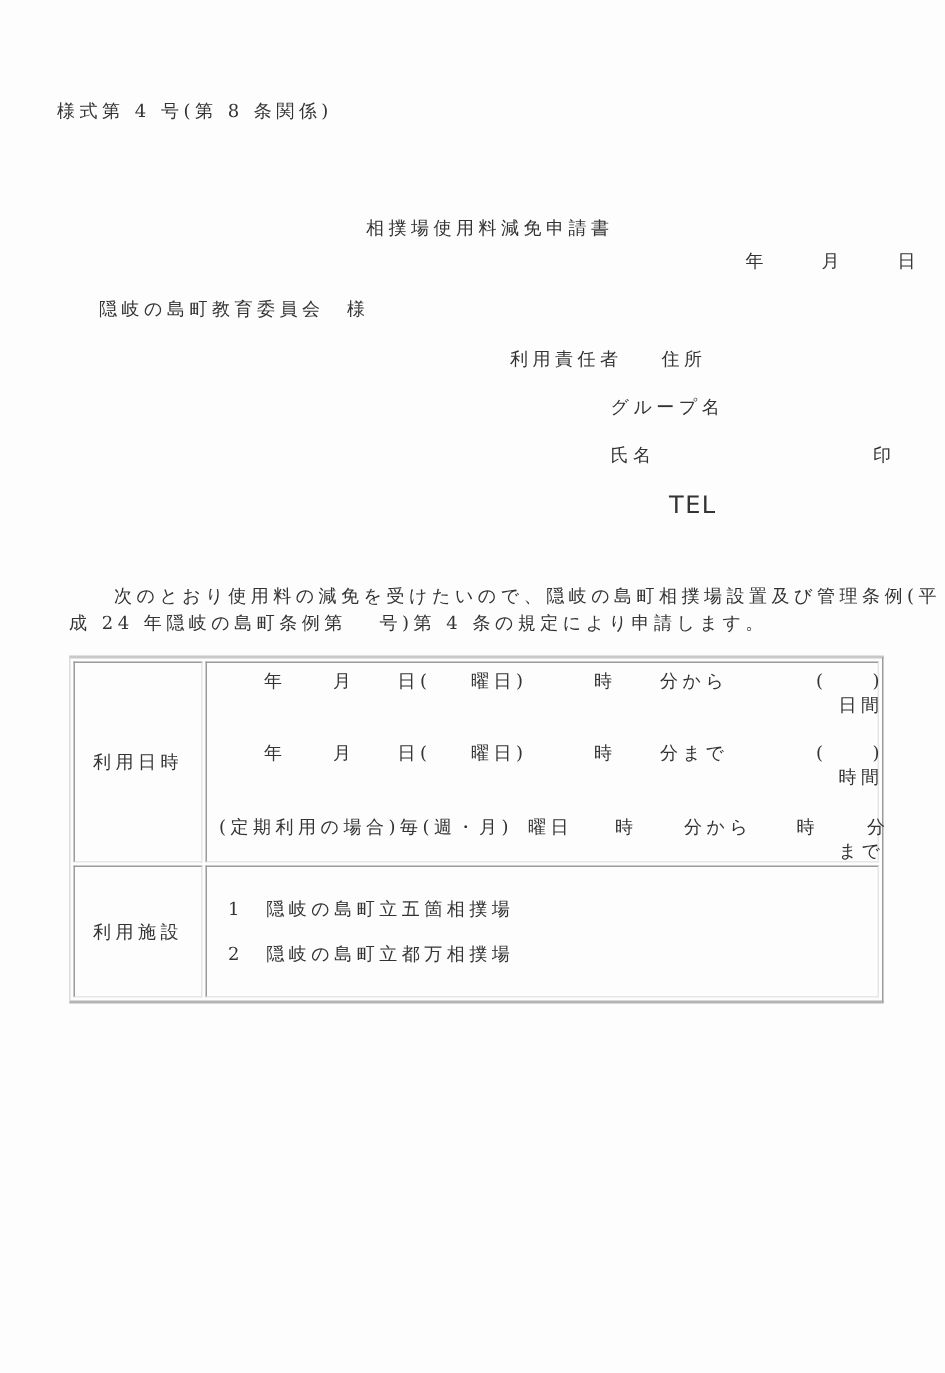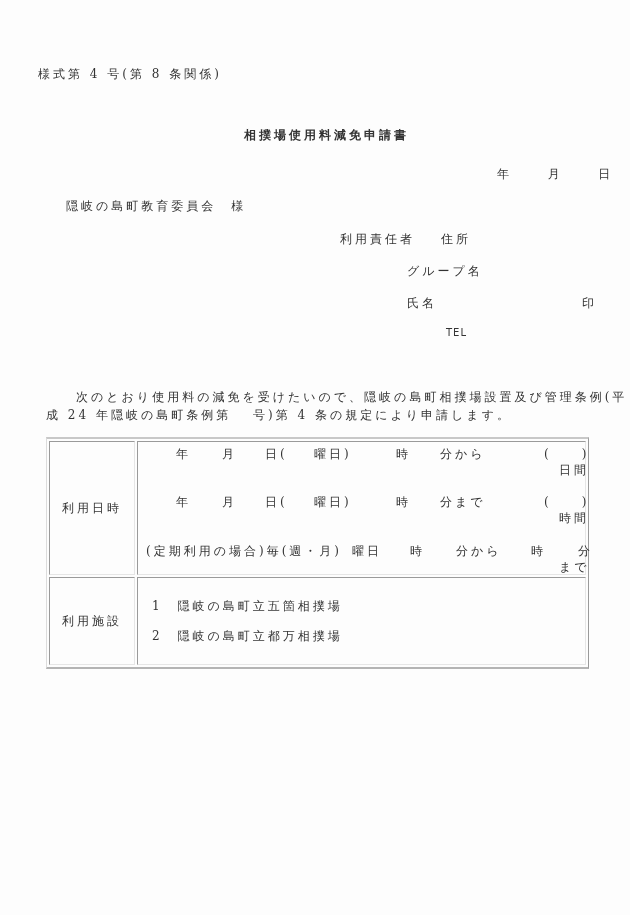--- a/index.html
+++ b/index.html
@@ -3,30 +3,30 @@
 <meta charset="utf-8">
 <style>
   html, body { margin: 0; padding: 0; }
   body {
     width: 630px; height: 915px; background: #fdfdfd; position: relative;
     font-family: "DejaVu Serif", "Liberation Serif", serif; color: #333;
     font-size: 12px; letter-spacing: 3px; overflow: hidden;
   }
   .abs { position: absolute; white-space: nowrap; }
   .form-number { left: 38px; top: 66px; }
-  .doc-title { left: 244px; top: 127px; font-weight: bold; }
+  .doc-title { left: 244px; top: 144px; }
   .date-line { left: 497px; top: 166px; text-align: center; }
   .date-line span { display: inline-block; }
   .addressee { left: 66px; top: 198px; }
   .applicant-label { left: 340px; top: 231px; }
   .address-label { left: 441px; top: 231px; }
   .group-label { left: 407px; top: 263px; }
   .name-label { left: 407px; top: 295px; }
   .seal { left: 582px; top: 295px; }
-  .tel { left: 446px; top: 327px; font-family: "DejaVu Sans", sans-serif; font-size: 10px; letter-spacing: 1px; }
+  .tel { left: 446px; top: 327px; font-family: "DejaVu Sans", sans-serif; font-size: 16px; letter-spacing: 1px; }
   .para1 { left: 76px; top: 389px; }
   .para2 { left: 46px; top: 407px; }
 
   table.form-table {
     position: absolute; left: 46px; top: 437px; width: 543px;
     border-collapse: separate; border-spacing: 2px;
     border-top: 2px solid #c8c8c8; border-left: 1px solid #dcdcdc;
     border-right: 1px solid #9a9a9a; border-bottom: 2px solid #b4b4b4;
   }
   table.form-table td {

